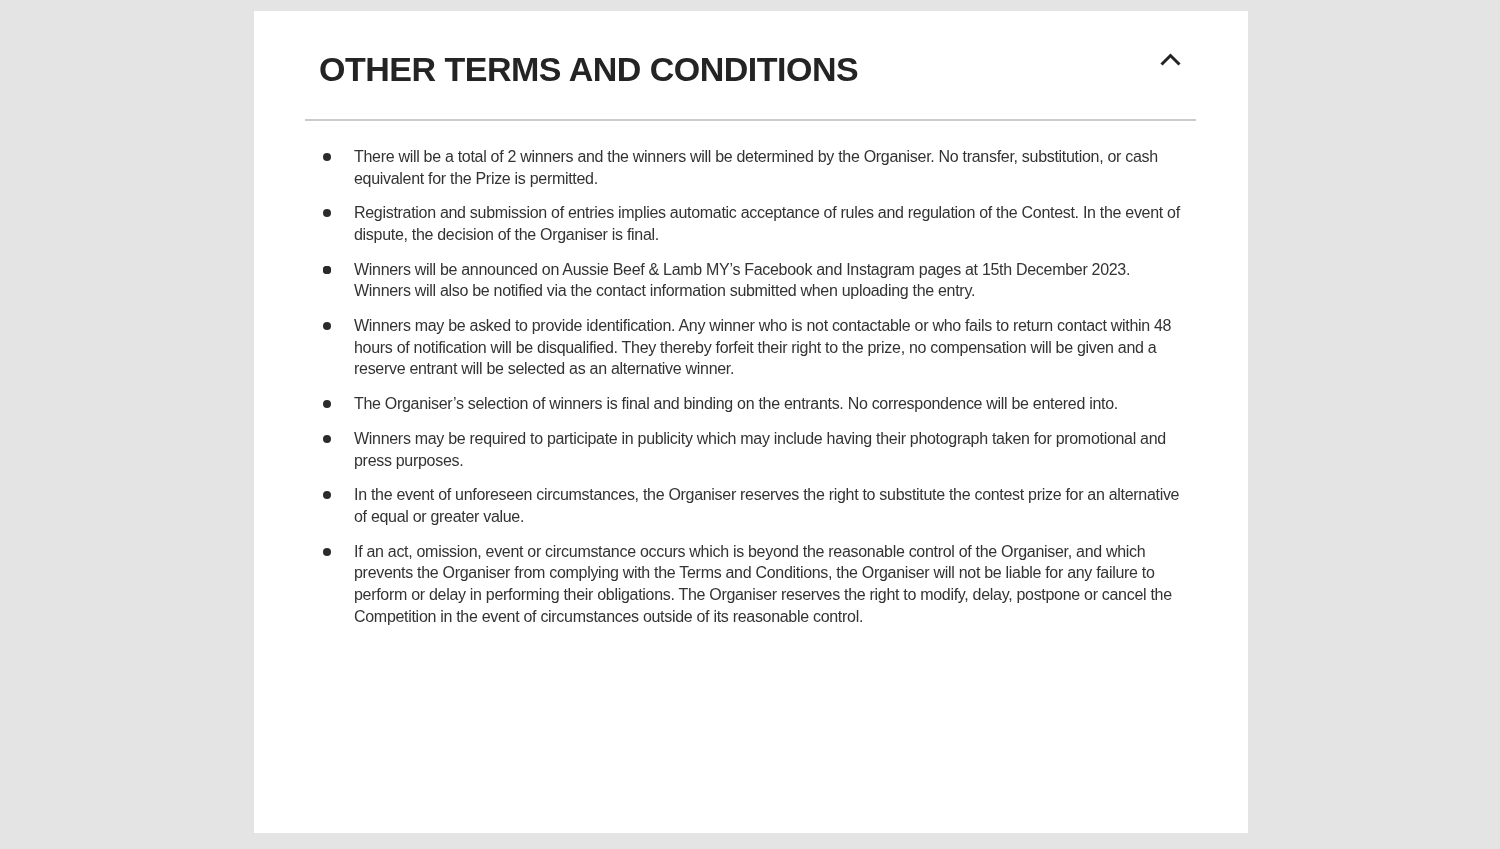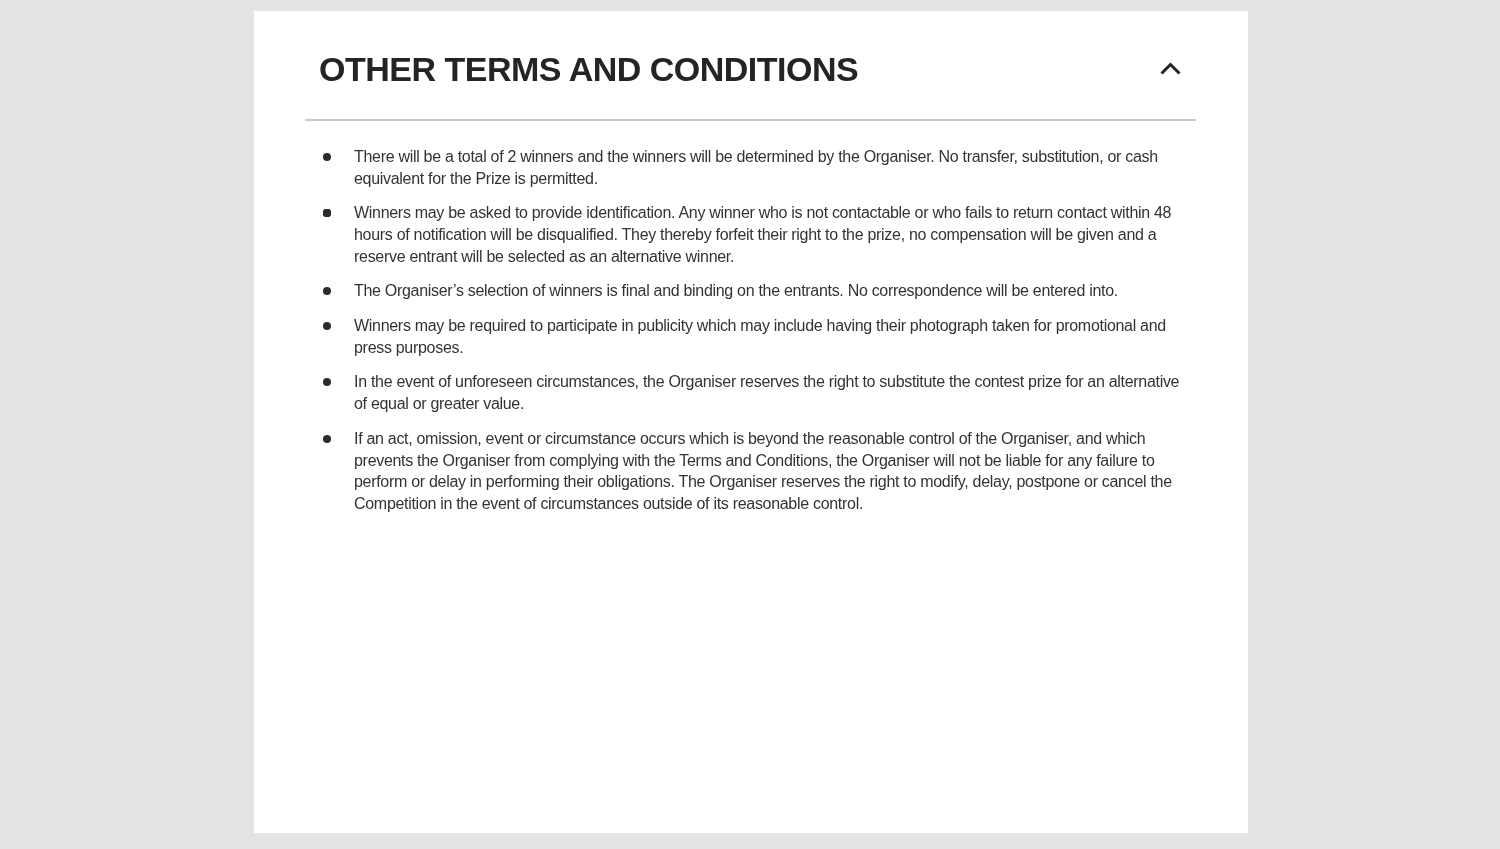--- a/index.html
+++ b/index.html
@@ -15,21 +15,21 @@
   .card {
     position: absolute;
     left: 254px;
     top: 11px;
     width: 994px;
     height: 822px;
     background: #ffffff;
   }
   .card-header {
     display: flex;
-    align-items: center;
+    align-items: flex-start;
     justify-content: space-between;
     margin: 38px 62px 0 65px;
   }
   .section-title {
     margin: 0;
     font-size: 34px;
     font-weight: 700;
     letter-spacing: -0.5px;
     color: #242424;
     line-height: 1.2;
@@ -93,26 +93,31 @@
 
   <div class="divider"></div>
 
   <ul class="terms-list">
     <li>
       <span class="dot"></span>
       <span>There will be a total of 2 winners and the winners will be determined by the Organiser. No transfer, substitution, or cash equivalent for the Prize is permitted.</span>
     </li>
     <li>
       <span class="dot"></span>
+      <span>Registration and submission of entries implies automatic acceptance of rules and regulation of the Contest. In the event of dispute, the decision of the Organiser is final.</span>
     </li>
     <li>
       <span class="dot"></span>
     </li>
     <li>
       <span class="dot"></span>
+    </li>
+    <li>
+      <span class="dot"></span>
+      <span>Winners will be announced on Aussie Beef &amp; Lamb MY’s Facebook and Instagram pages at 15th December 2023. Winners will also be notified via the contact information submitted when uploading the entry.</span>
     </li>
     <li>
       <span class="dot"></span>
       <span>Winners may be asked to provide identification. Any winner who is not contactable or who fails to return contact within 48 hours of notification will be disqualified. They thereby forfeit their right to the prize, no compensation will be given and a reserve entrant will be selected as an alternative winner.</span>
     </li>
     <li>
       <span class="dot"></span>
       <span>The Organiser’s selection of winners is final and binding on the entrants. No correspondence will be entered into.</span>
     </li>
     <li>

